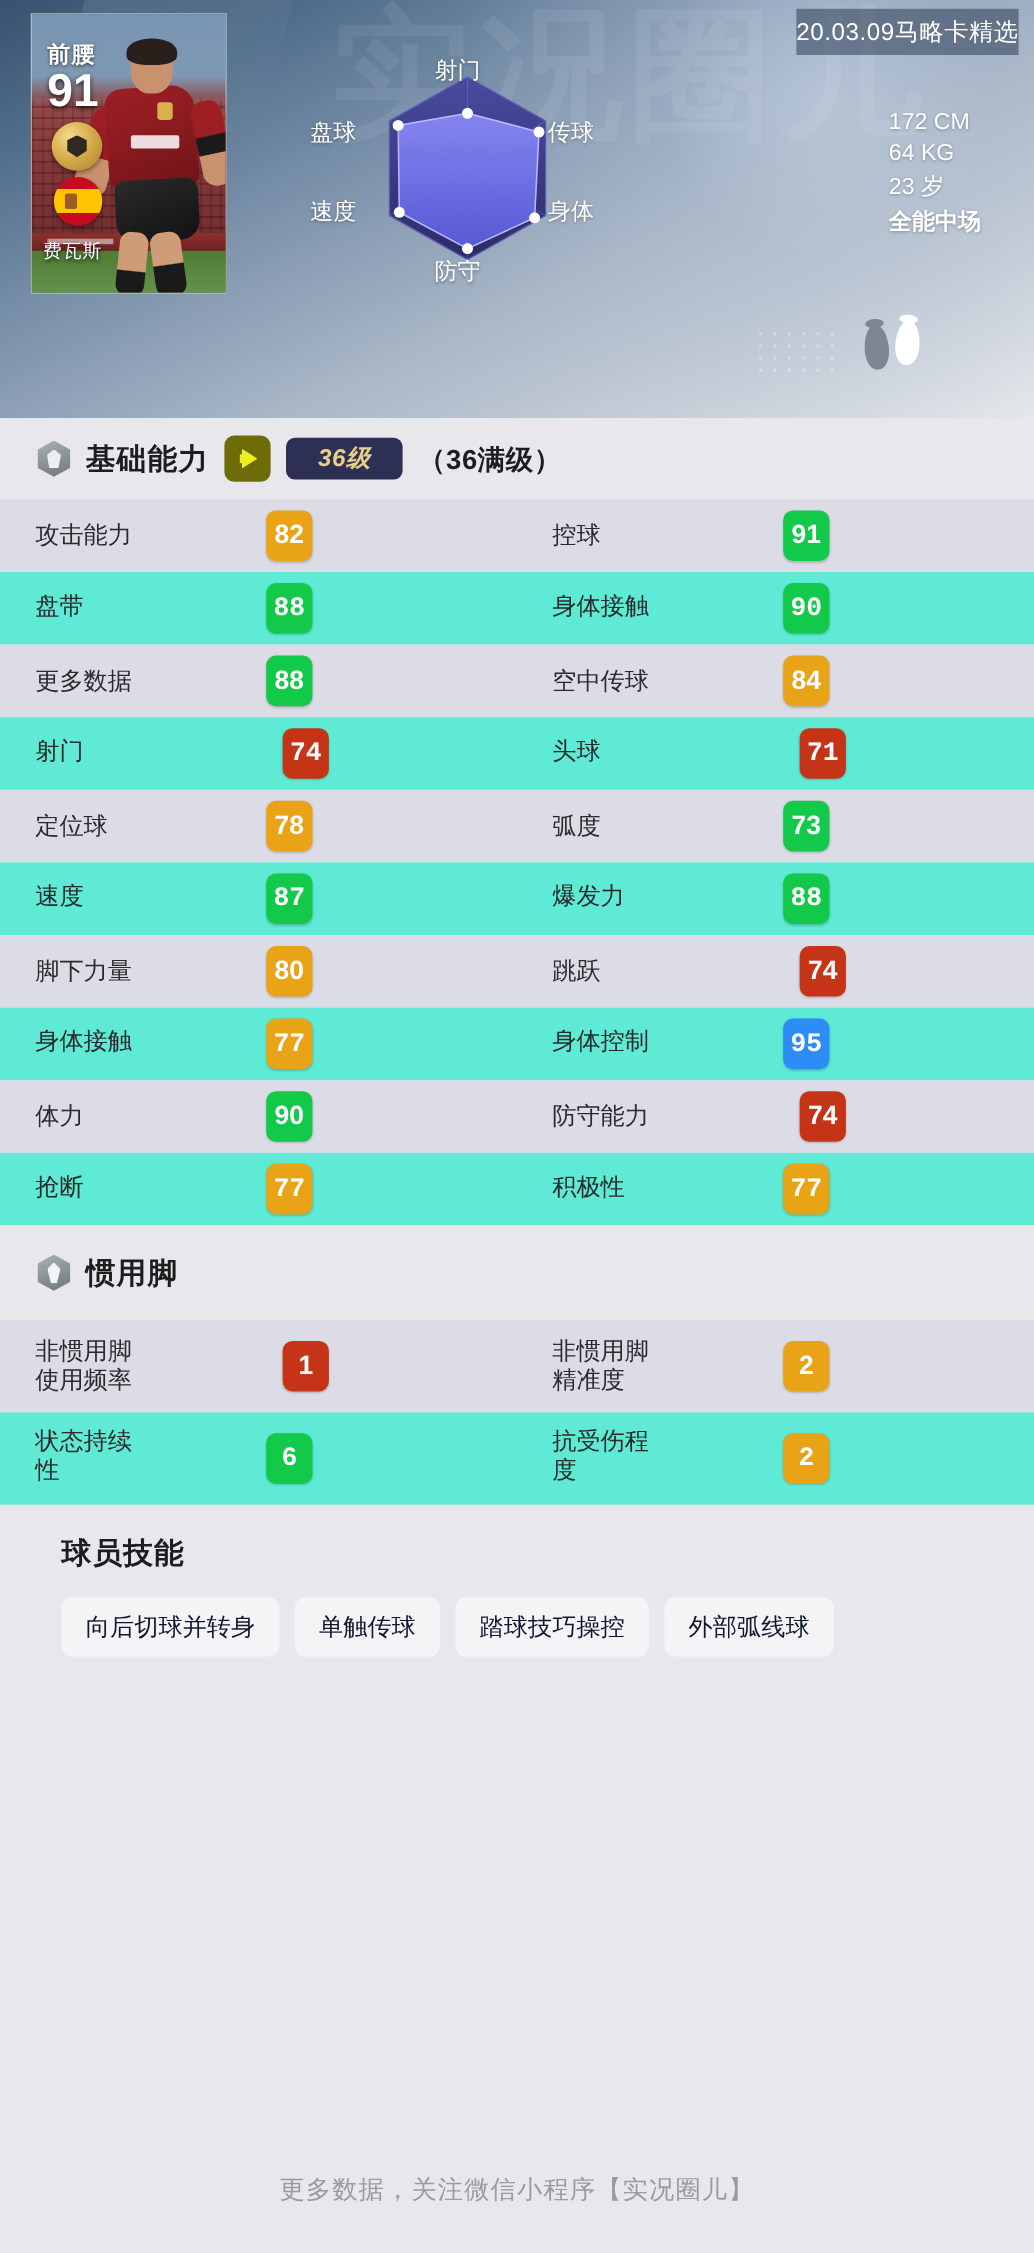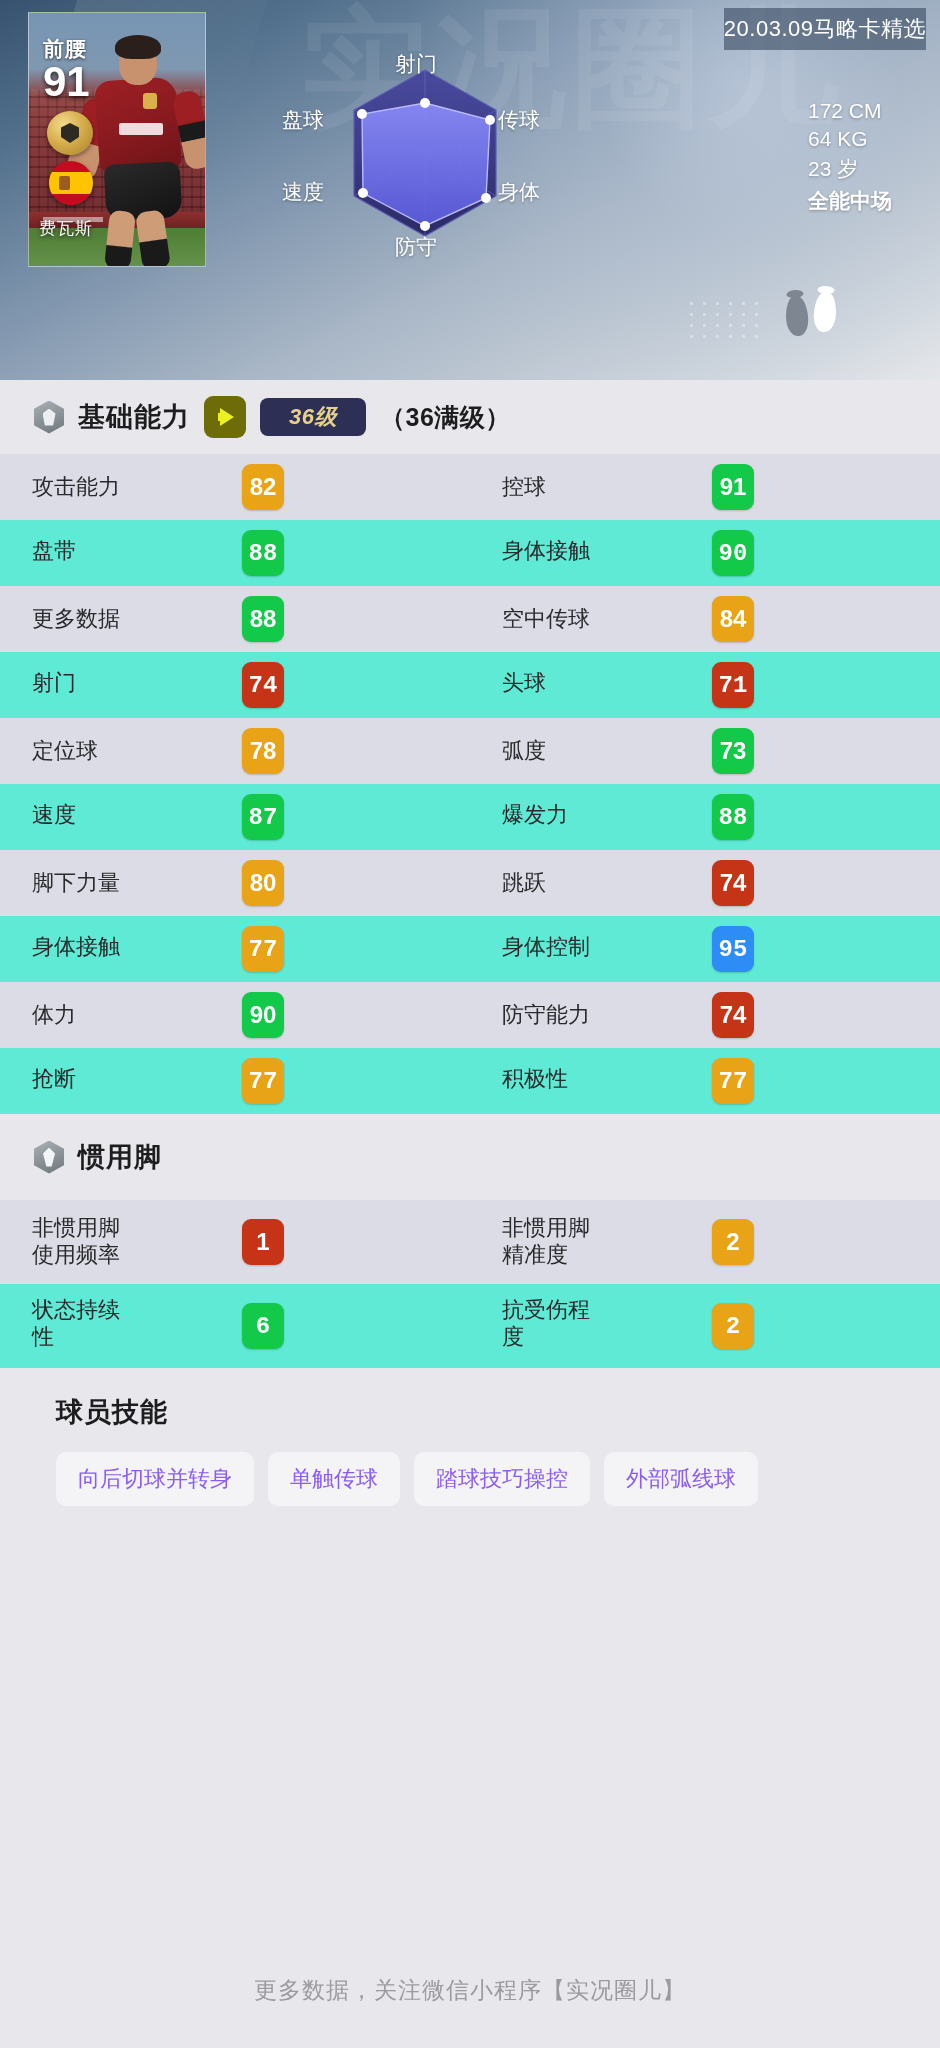--- a/index.html
+++ b/index.html
@@ -284,39 +284,39 @@
   .badge {
     min-width: 42px; height: 46px;
     border-radius: 9px;
     display: flex; align-items: center; justify-content: center;
     color: #fff; font-weight: bold; font-size: 24px;
     padding: 0 6px;
     box-shadow: 0 1px 2px rgba(0,0,0,0.18);
   }
   .badge.green  { background: #12c94a; }
   .badge.orange { background: #e8a317; }
-  .badge.red    { background: #c53417; }
+  .badge.red    { background: #c53417; margin-left: 15px; }
   .badge.blue   { background: #2d8cf5; }
 
   .stat-row.two-line { height: 84px; }
   .stat-row.two-line .stat-name { line-height: 1.22; }
 
   
   .skills-wrap { padding: 26px 0 0 0; background:#e8e8ec; }
   .skills-title {
     font-size: 27px; font-weight: bold; color: #1d1d1f;
     padding-left: 56px; letter-spacing: 1px;
   }
   .skill-tags {
     display: flex; flex-wrap: wrap; gap: 14px;
     padding: 22px 56px 0 56px;
   }
   .skill-tag {
     background: #f4f4f6; border-radius: 10px;
-    padding: 12px 22px; font-size: 22px; color: #8b5cf6;
+    padding: 12px 22px; font-size: 22px; color: #0f172a;
     white-space: nowrap;
   }
 
   .footer {
     position: absolute; left: 0; right: 0; bottom: 42px;
     text-align: center;
     font-size: 23px; color: #9a9a9f; letter-spacing: 1px;
   }
 </style>
 </head>

